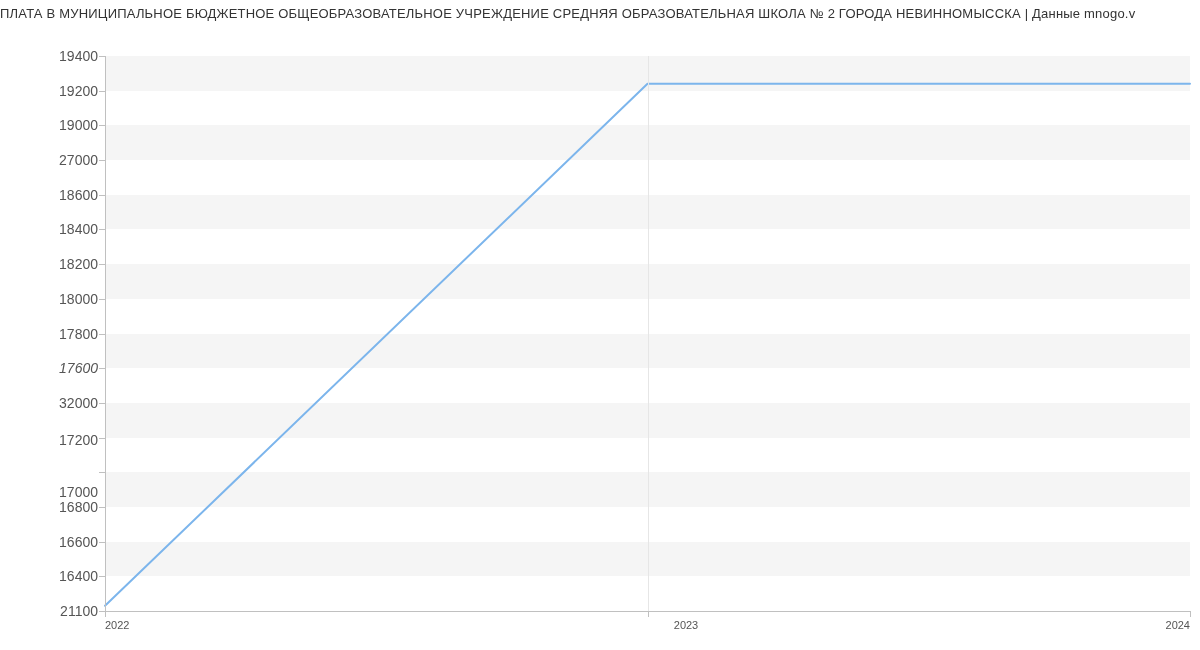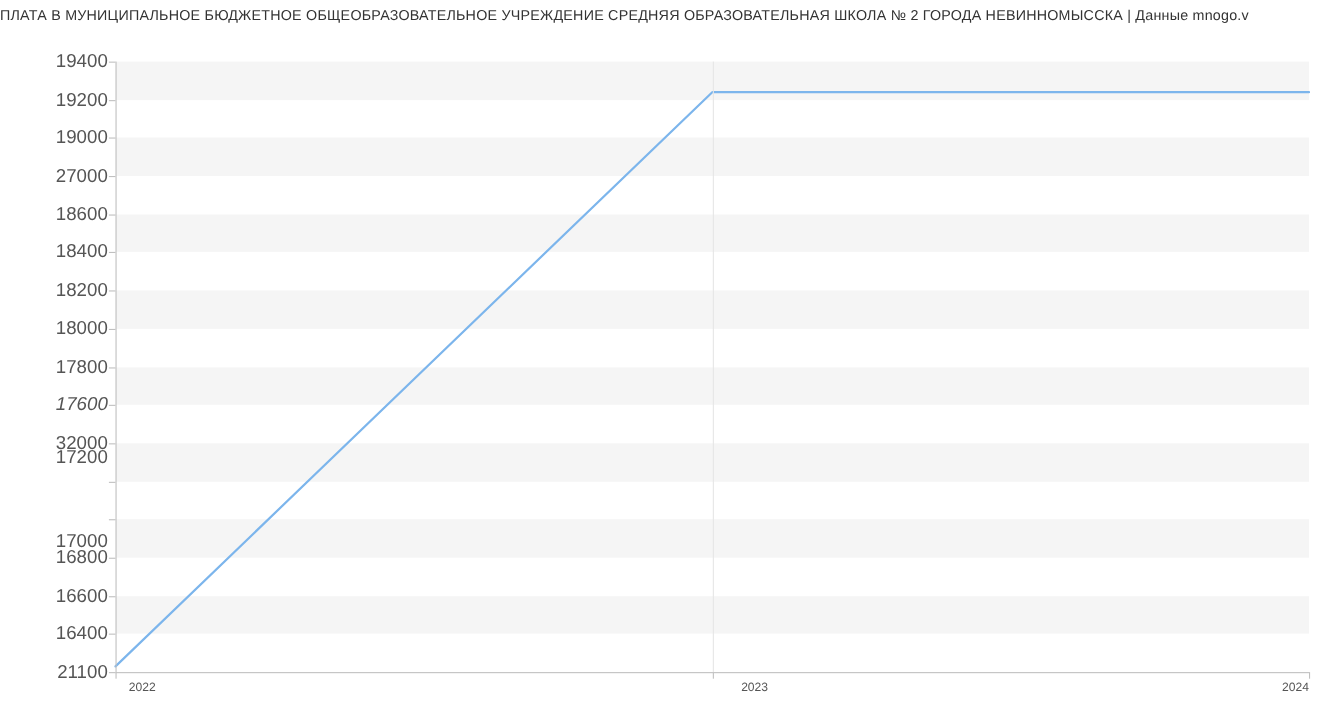--- a/index.html
+++ b/index.html
@@ -57,21 +57,21 @@
     position: absolute;
     width: 6px;
     height: 1px;
     background: #c0c0c0;
     left: 99px;
   }
   .y-tick-label {
     position: absolute;
     right: 1102px;
     text-align: right;
-    font-size: 17px;
+    font-size: 14px;
     color: #555555;
     transform: translateY(-50%);
     white-space: nowrap;
   }
   .x-tick {
     position: absolute;
     width: 1px;
     height: 6px;
     background: #c0c0c0;
     top: 590px;
@@ -138,21 +138,21 @@
       <div class="y-tick-label" style="top: 590px;">21100</div>
       <div class="y-tick" style="top: 555.312px;"></div>
       <div class="y-tick-label" style="top: 555.312px;">16400</div>
       <div class="y-tick" style="top: 520.625px;"></div>
       <div class="y-tick-label" style="top: 520.625px;">16600</div>
       <div class="y-tick" style="top: 485.938px;"></div>
       <div class="y-tick-label" style="top: 485.938px;">16800</div>
       <div class="y-tick" style="top: 451.25px;"></div>
       <div class="y-tick-label" style="top: 451.25px; margin-top: 20px;">17000</div>
       <div class="y-tick" style="top: 416.562px;"></div>
-      <div class="y-tick-label" style="top: 395px; margin-left: 16px;">17200</div>
+      <div class="y-tick-label" style="top: 419px; margin-left: 16px;">17200</div>
       <div class="y-tick" style="top: 381.875px;"></div>
       <div class="y-tick-label" style="top: 381.875px;">32000</div>
       <div class="y-tick" style="top: 347.188px;"></div>
       <div class="y-tick-label" style="top: 347.188px; font-style: italic;">17600</div>
       <div class="y-tick" style="top: 312.5px;"></div>
       <div class="y-tick-label" style="top: 312.5px;">17800</div>
       <div class="y-tick" style="top: 277.812px;"></div>
       <div class="y-tick-label" style="top: 277.812px; margin-left: 24px;">18000</div>
       <div class="y-tick" style="top: 243.125px;"></div>
       <div class="y-tick-label" style="top: 243.125px;">18200</div>
@@ -162,20 +162,20 @@
       <div class="y-tick-label" style="top: 173.75px;">18600</div>
       <div class="y-tick" style="top: 139.062px;"></div>
       <div class="y-tick-label" style="top: 139.062px;">27000</div>
       <div class="y-tick" style="top: 104.375px;"></div>
       <div class="y-tick-label" style="top: 104.375px;">19000</div>
       <div class="y-tick" style="top: 69.6875px;"></div>
       <div class="y-tick-label" style="top: 69.6875px;">19200</div>
       <div class="y-tick" style="top: 35px;"></div>
       <div class="y-tick-label" style="top: 35px;">19400</div>
       <div class="x-tick" style="left: 105px;"></div>
-      <div class="x-tick-label first" style="left: 105px; margin-left: 12px;">2022</div>
+      <div class="x-tick-label first" style="left: 105px;">2022</div>
       <div class="x-tick" style="left: 647.5px;"></div>
       <div class="x-tick-label" style="left: 686px;">2023</div>
       <div class="x-grid" style="left: 647.5px;"></div>
       <div class="x-tick" style="left: 1190px;"></div>
       <div class="x-tick-label last" style="left: 1190px;">2024</div>
     </div>
 </div>
 
 </body></html>

